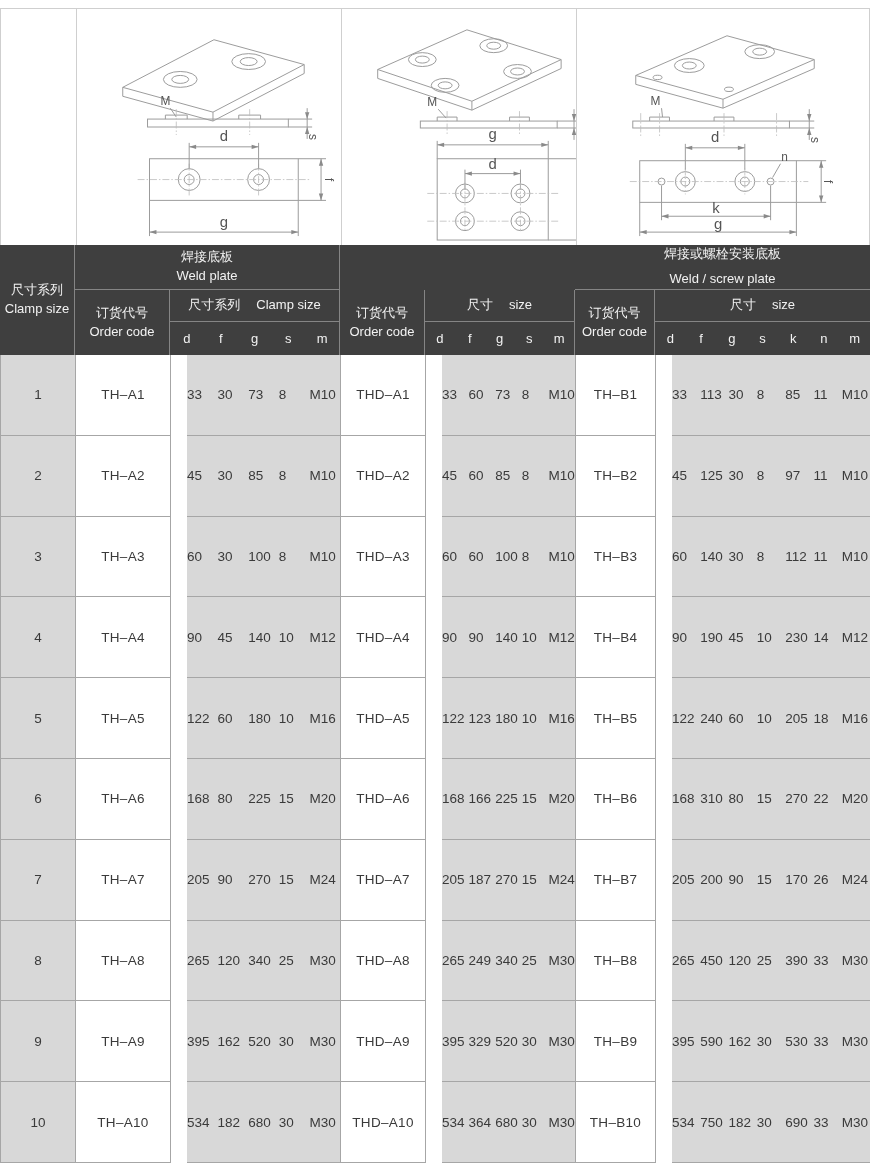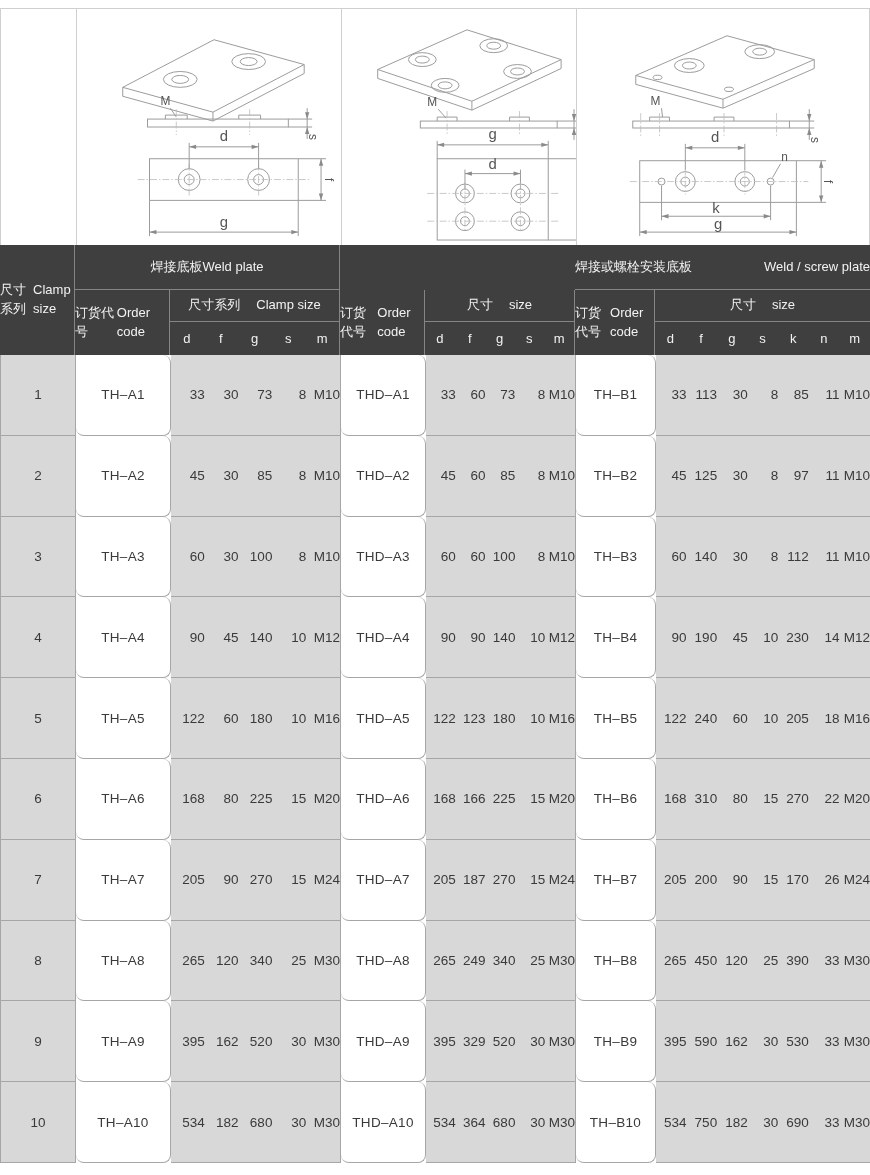--- a/index.html
+++ b/index.html
@@ -19,40 +19,40 @@
   .ar { fill:#8a8a8a; stroke:none; }
   svg text { fill:#555; font-size:12px; text-anchor:middle;
              font-family:"Liberation Sans","DejaVu Sans",sans-serif; }
   svg text.big { font-size:15px; }
 
   
   .grid { display:grid; grid-template-columns:75px 95px 170px 85px 150px 80px 215px; }
 
   
   .header { background:#3f3f3f; color:#f2f2f2; grid-template-rows:45px 32px 33px; font-size:13px; }
-  .hc { display:flex; align-items:center; justify-content:center; line-height:1.45; }
+  .hc { display:flex; flex-direction:column; align-items:center; justify-content:center; line-height:1.45; }
   .hrow { flex-direction:row; gap:16px; }
   .br { border-right:1px solid #858585; }
   .bb { border-bottom:1px solid #858585; }
   .h-clamp{grid-column:1;grid-row:1/4;}
   .h-t1{grid-column:2/4;grid-row:1;} .h-t2{grid-column:4/6;grid-row:1;} .h-t3{grid-column:6/8;grid-row:1;justify-content:space-between;}
   .h-oc1{grid-column:2;grid-row:2/4;} .h-sz1{grid-column:3;grid-row:2;} .h-lt1{grid-column:3;grid-row:3;}
   .h-oc2{grid-column:4;grid-row:2/4;} .h-sz2{grid-column:5;grid-row:2;} .h-lt2{grid-column:5;grid-row:3;}
   .h-oc3{grid-column:6;grid-row:2/4;} .h-sz3{grid-column:7;grid-row:2;} .h-lt3{grid-column:7;grid-row:3;}
   .letters { display:grid; align-items:center; text-align:center; }
   .g5 { grid-template-columns:repeat(5,1fr); }
   .g7 { grid-template-columns:repeat(7,1fr); }
 
   
   .tbody { grid-auto-rows:80.8px; border-left:1px solid #a6a6a6; font-size:13.5px; color:#3a3a3a; }
   .tr { display:contents; }
   .td { border-right:1px solid #a6a6a6; border-bottom:1px solid #a6a6a6; }
   .size { background:#d8d8d8; display:flex; align-items:center; justify-content:center; }
-  .code { background:#ffffff; display:flex; align-items:center; justify-content:center; letter-spacing:.3px;border-radius:8px; }
-  .dims { background:#d8d8d8; display:grid; align-items:center; text-align:right; }
+  .code { background:#ffffff; display:flex; align-items:center; justify-content:center; letter-spacing:.3px; }
+  .dims { background:#d8d8d8; display:grid; align-items:center; text-align:left;margin-left:16px; }
 </style>
 </head>
 <body>
 
 <div class="page">
 
   <div class="drawings">
     <div class="dcell"></div>
 
     <div class="dcell">

